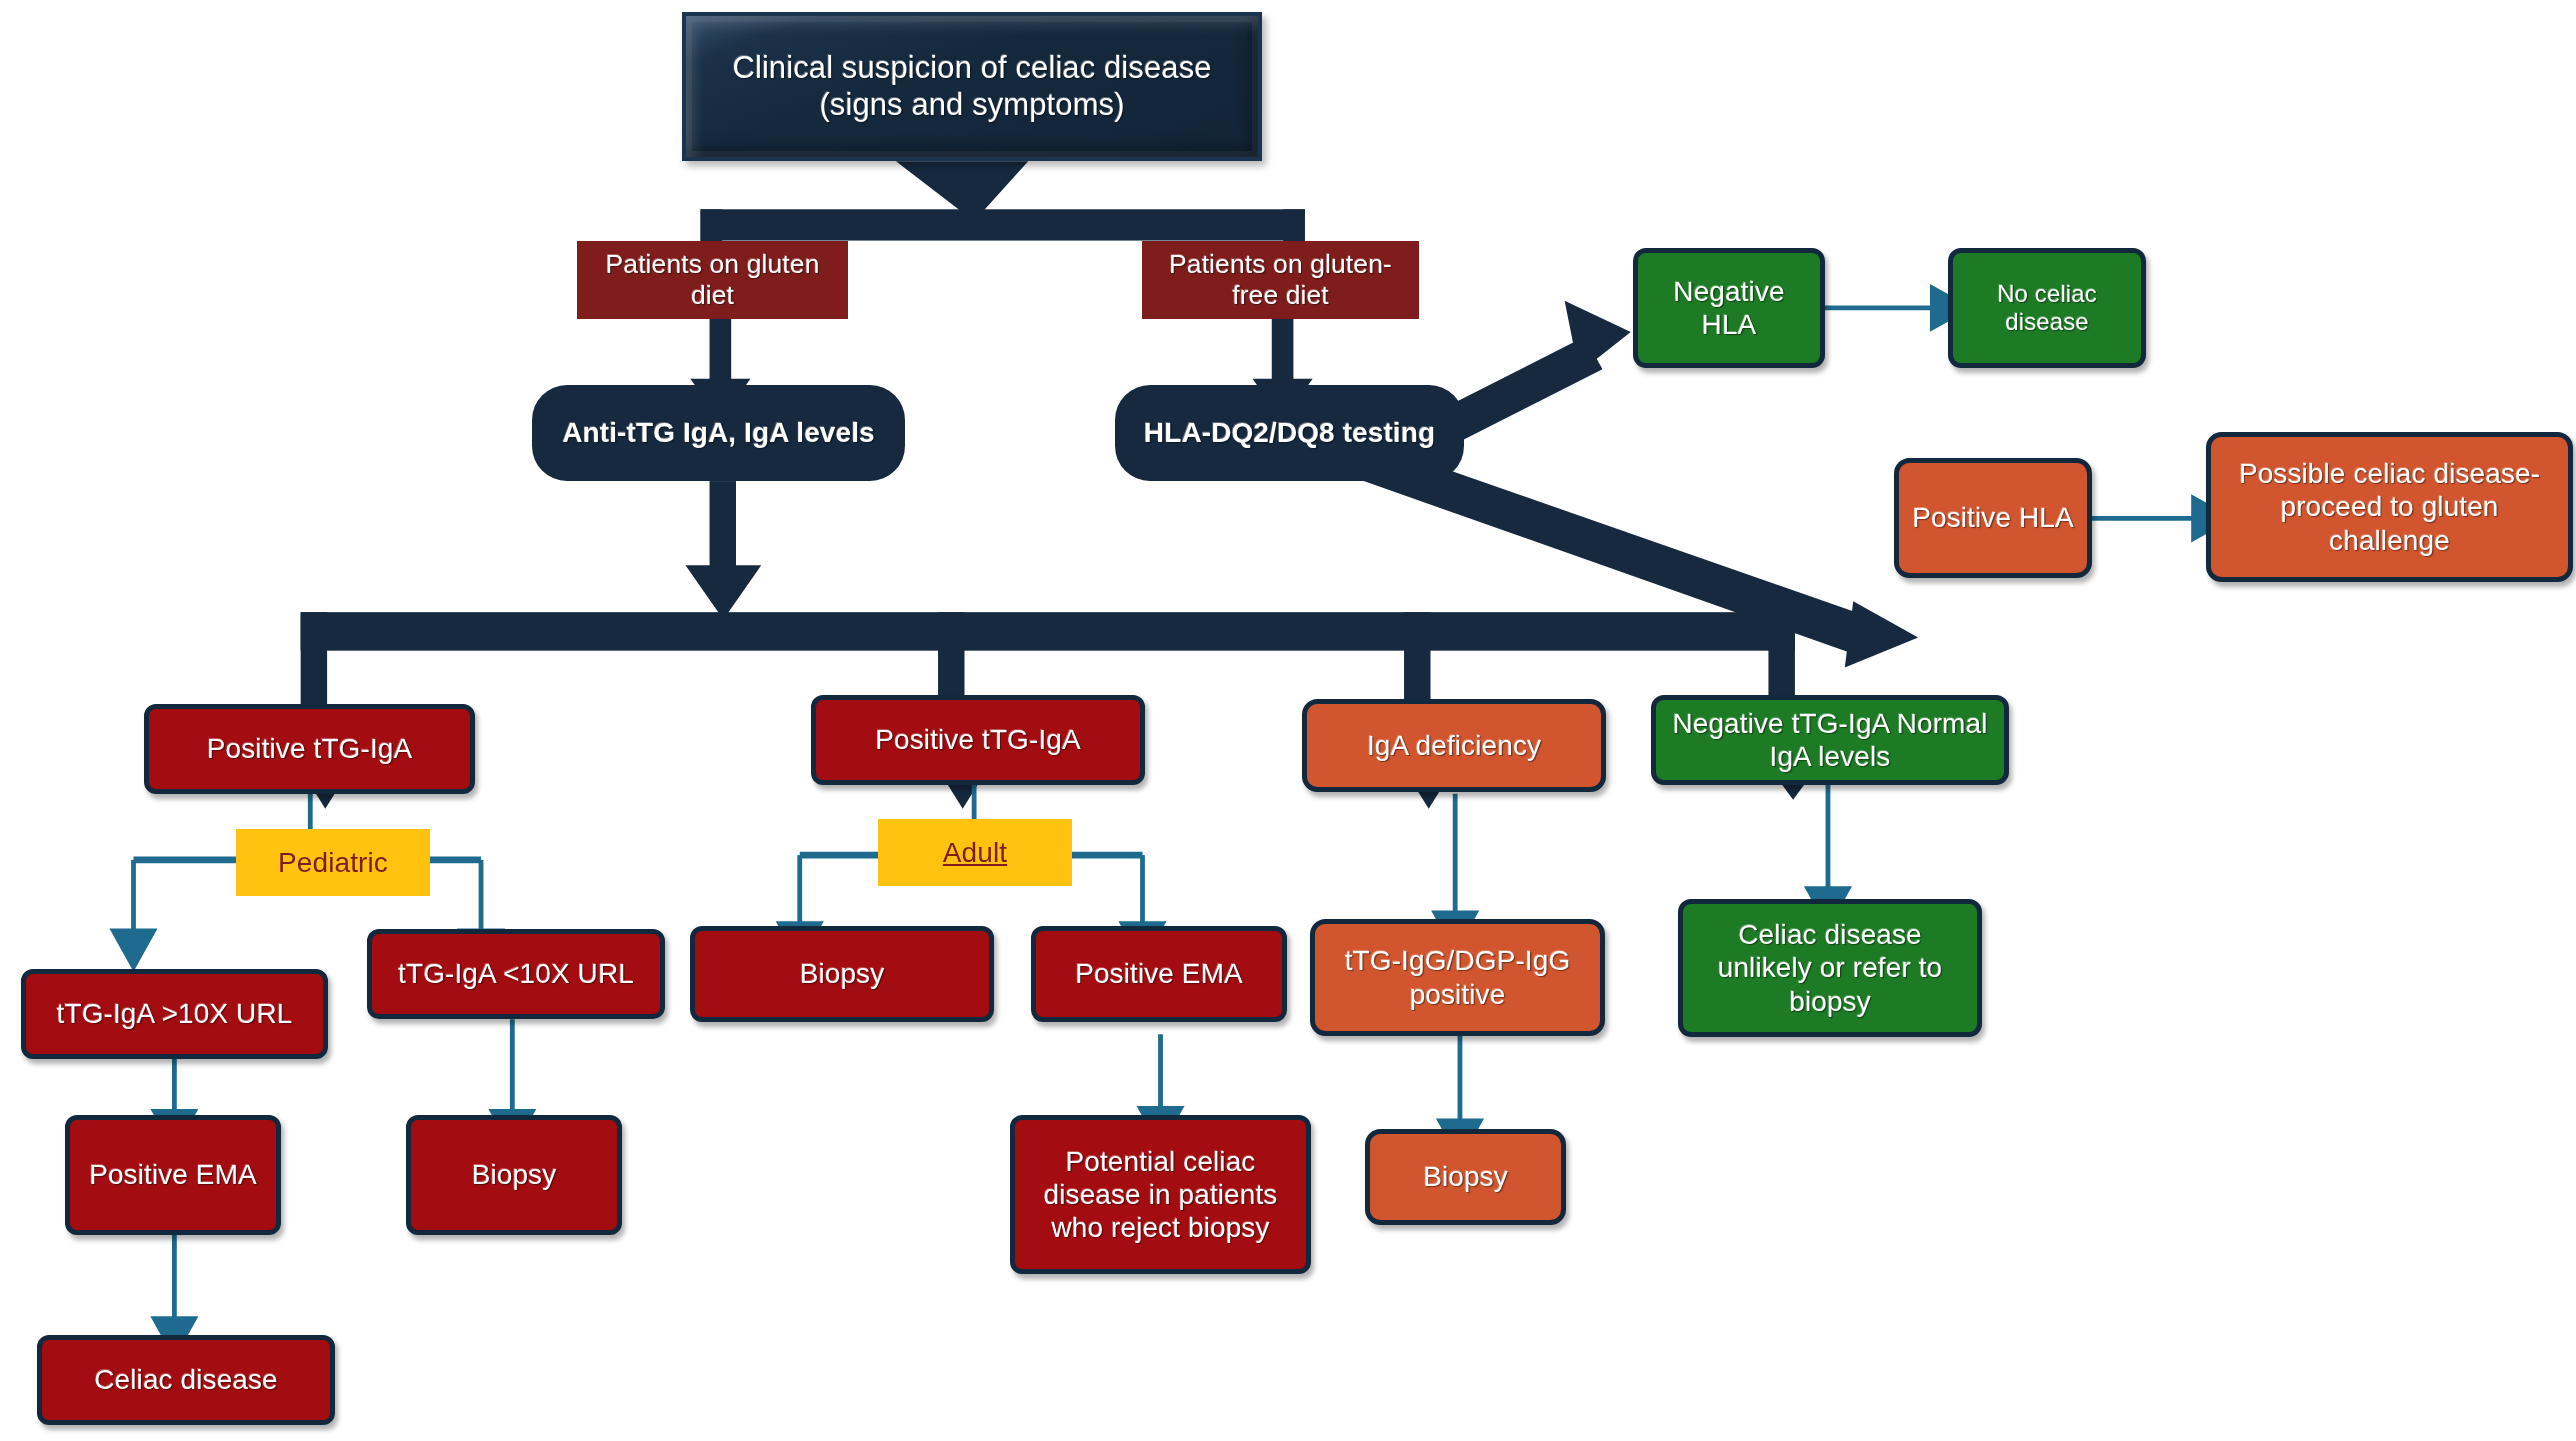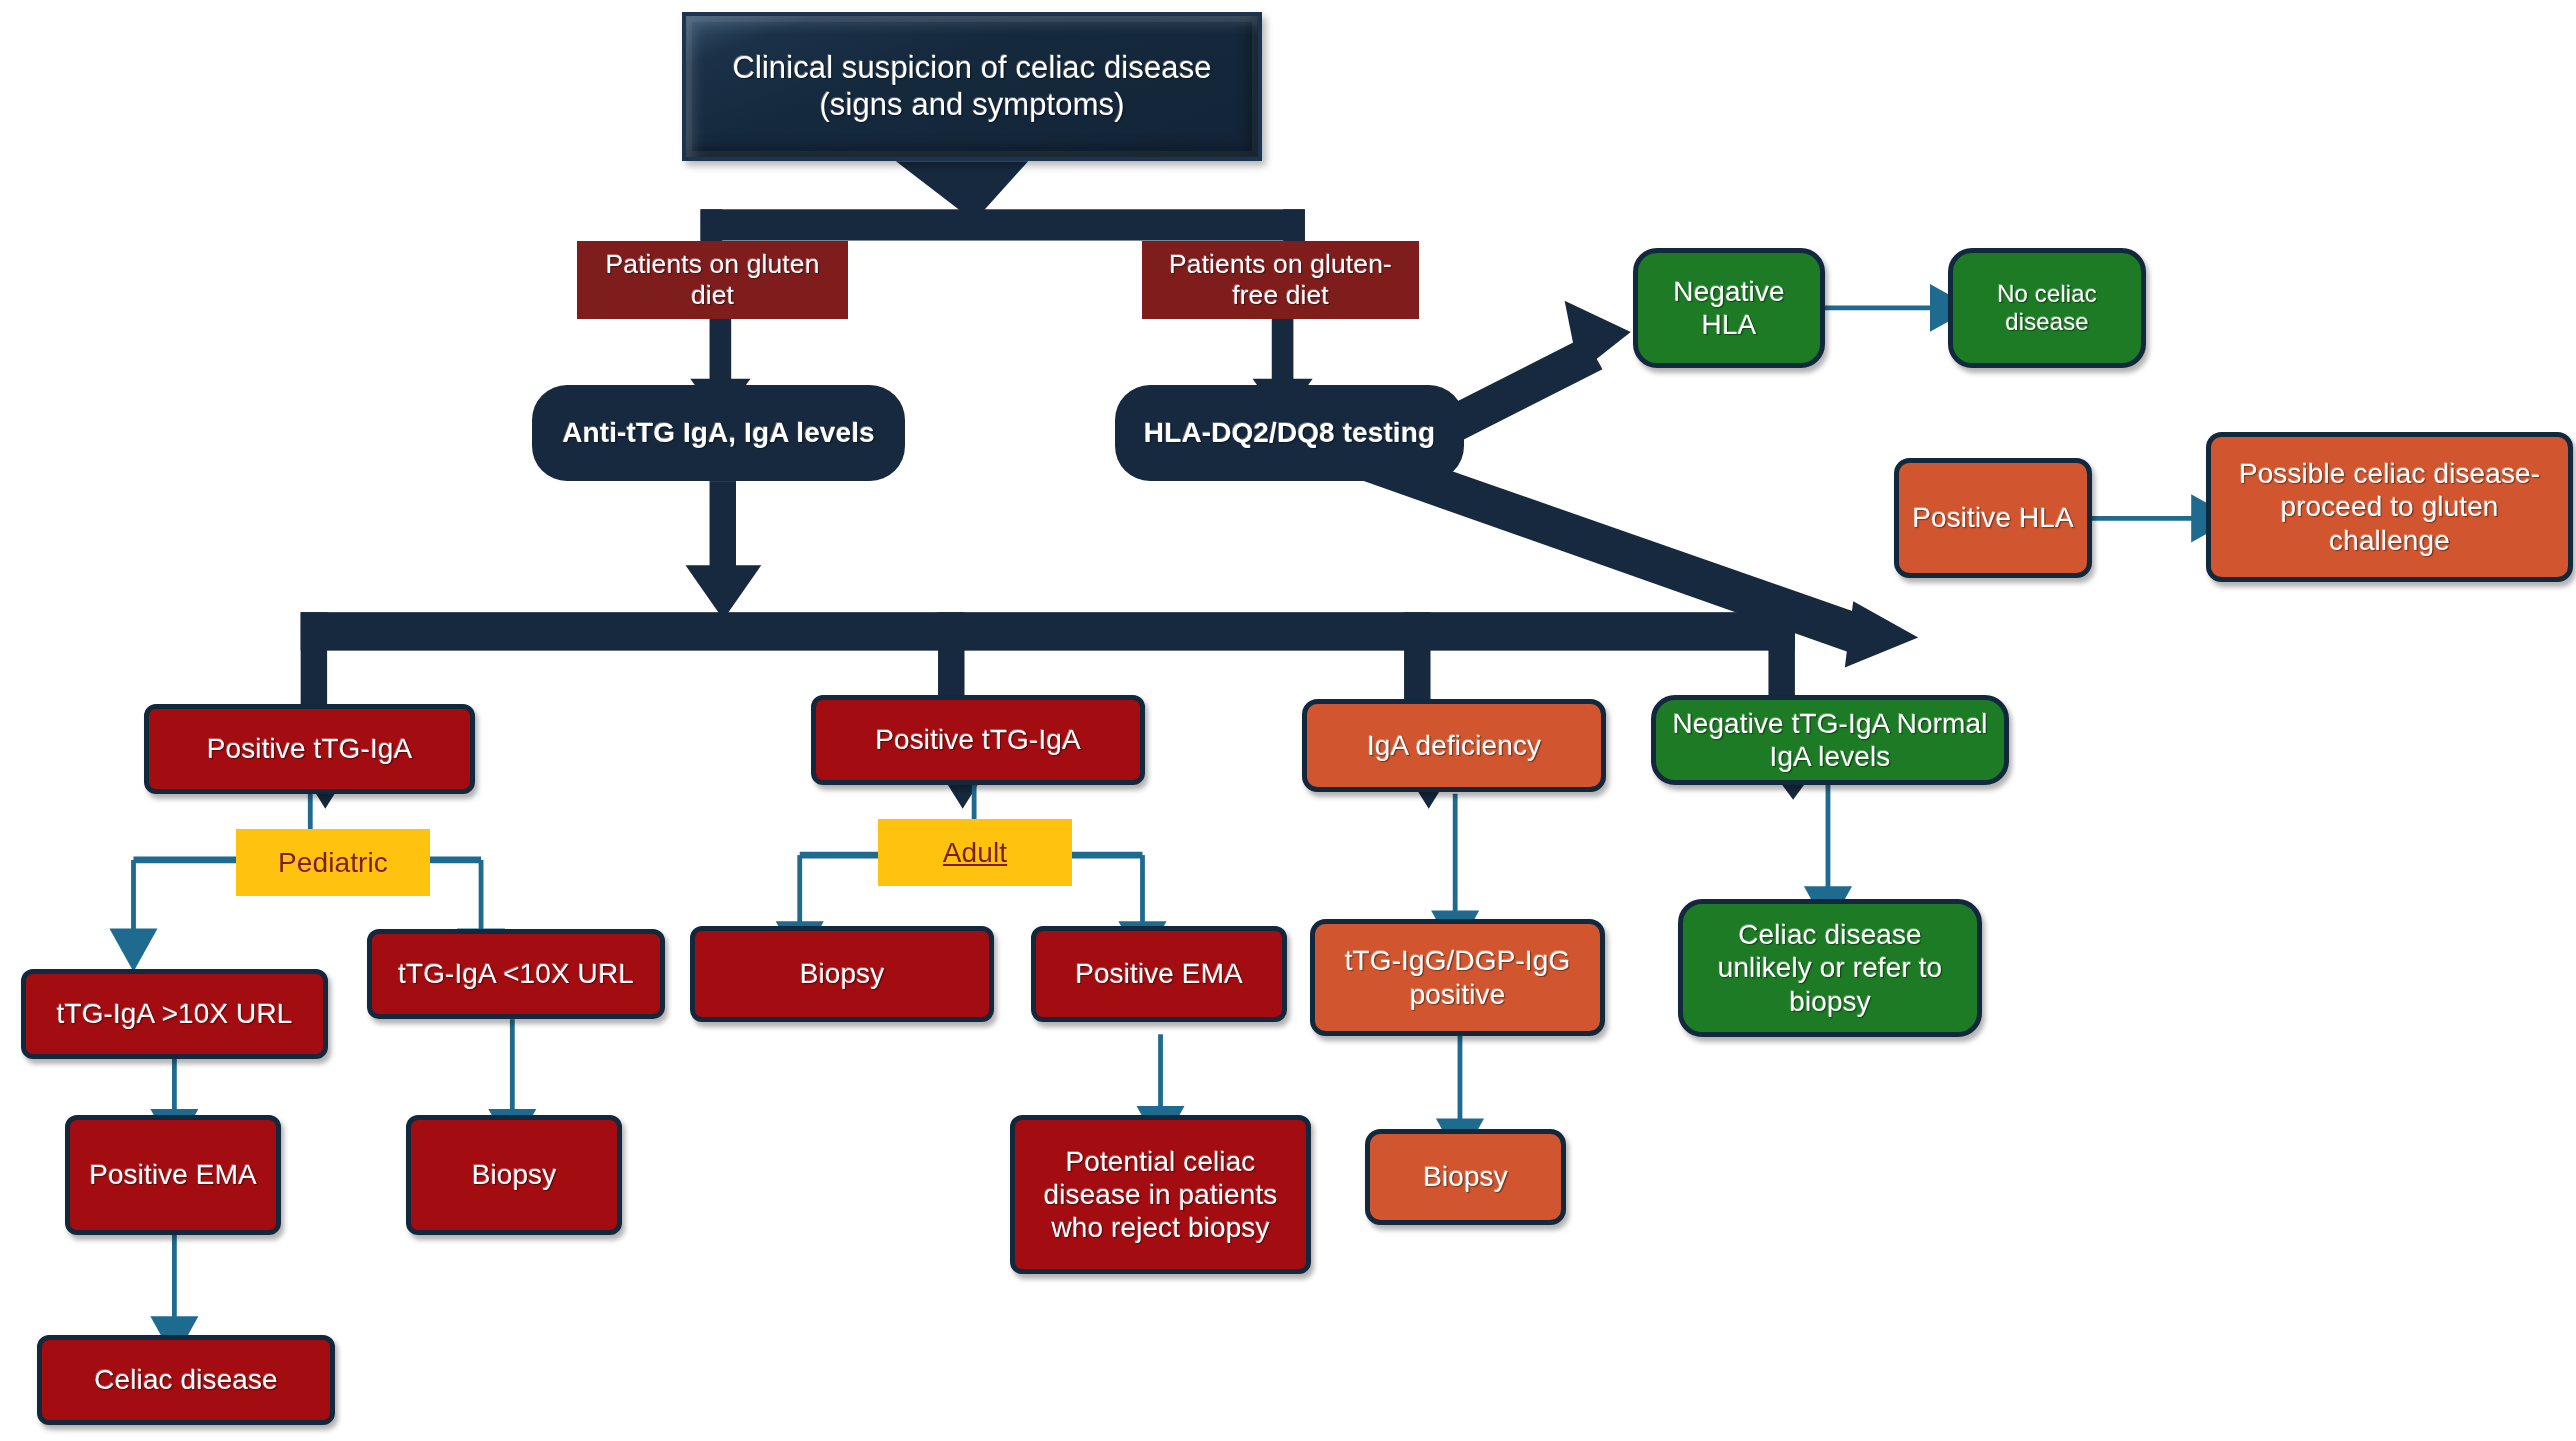--- a/index.html
+++ b/index.html
@@ -16,21 +16,21 @@
         border:4.2px solid #1b3550;color:#fff;
         box-shadow:inset 0 0 0 6px rgba(255,255,255,.06),
                     inset 8.4px 8.4px 13.2px rgba(255,255,255,.13),
                     inset -8.4px -8.4px 13.2px rgba(0,0,0,.35), 3.6px 4.8px 7.2px rgba(0,0,0,.28);}
   .navy-flat{background:#7f1d1d;border:0;}
   .stadium{background:#16293e;border-radius:35px;}
   .red{background:#A30C10;border:5.4px solid #12283c;border-radius:12px;
        box-shadow:3px 4.2px 5.4px rgba(0,0,0,.30);}
   .red-sharp{background:#A30C10;border:5.4px solid #12283c;border-radius:12px;
        box-shadow:3px 4.2px 5.4px rgba(0,0,0,.30);}
-  .green{background:#1C7B24;border:5.4px solid #12283c;border-radius:24px;
+  .green{background:#1C7B24;border:5.4px solid #12283c;border-radius:13px;
        box-shadow:3px 4.2px 5.4px rgba(0,0,0,.30);}
   .orange{background:#D1562F;border:5.4px solid #12283c;border-radius:15.6px;
        box-shadow:3px 4.2px 5.4px rgba(0,0,0,.30);}
   .yellow{background:#FFC20E;border:0;border-radius:0;color:#7f1d1d;z-index:7;}
   .yellow span{text-shadow:none;}
   .bold span{font-weight:bold;}
 </style>
 </head>
 <body>
 

